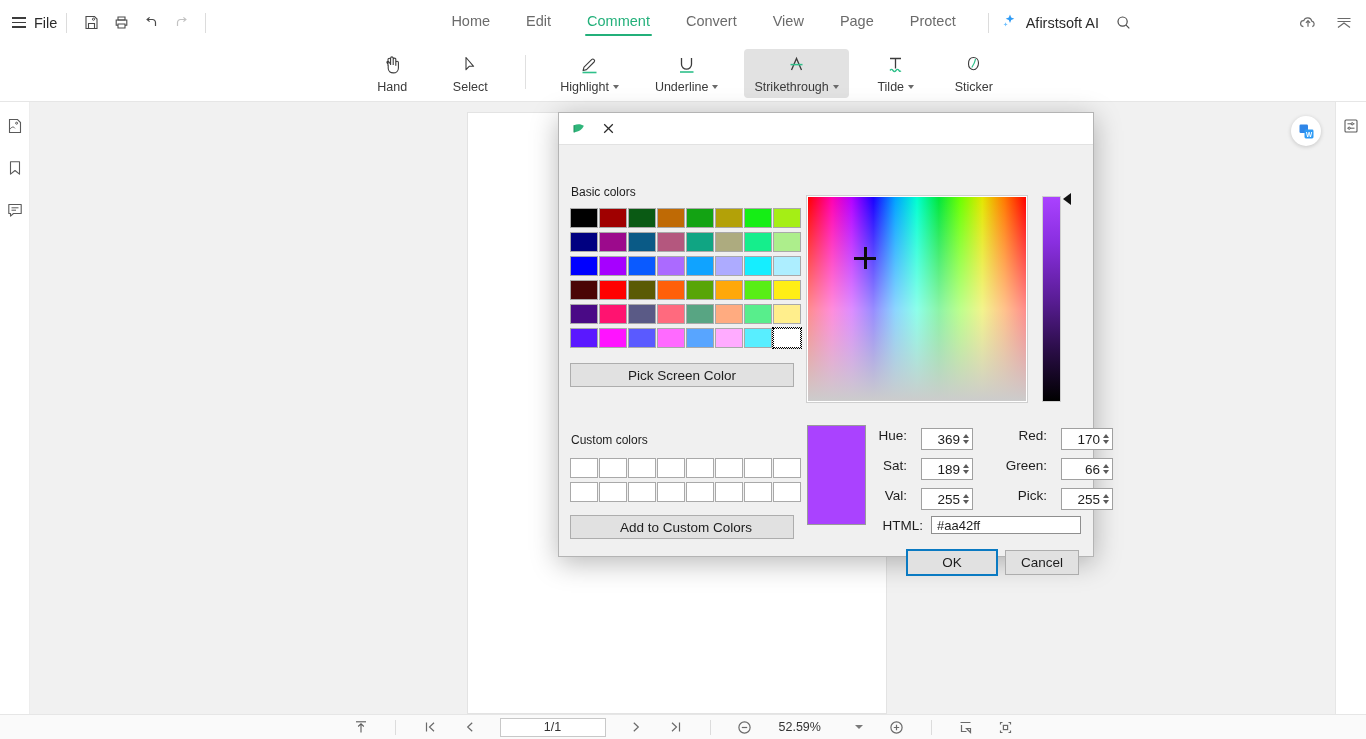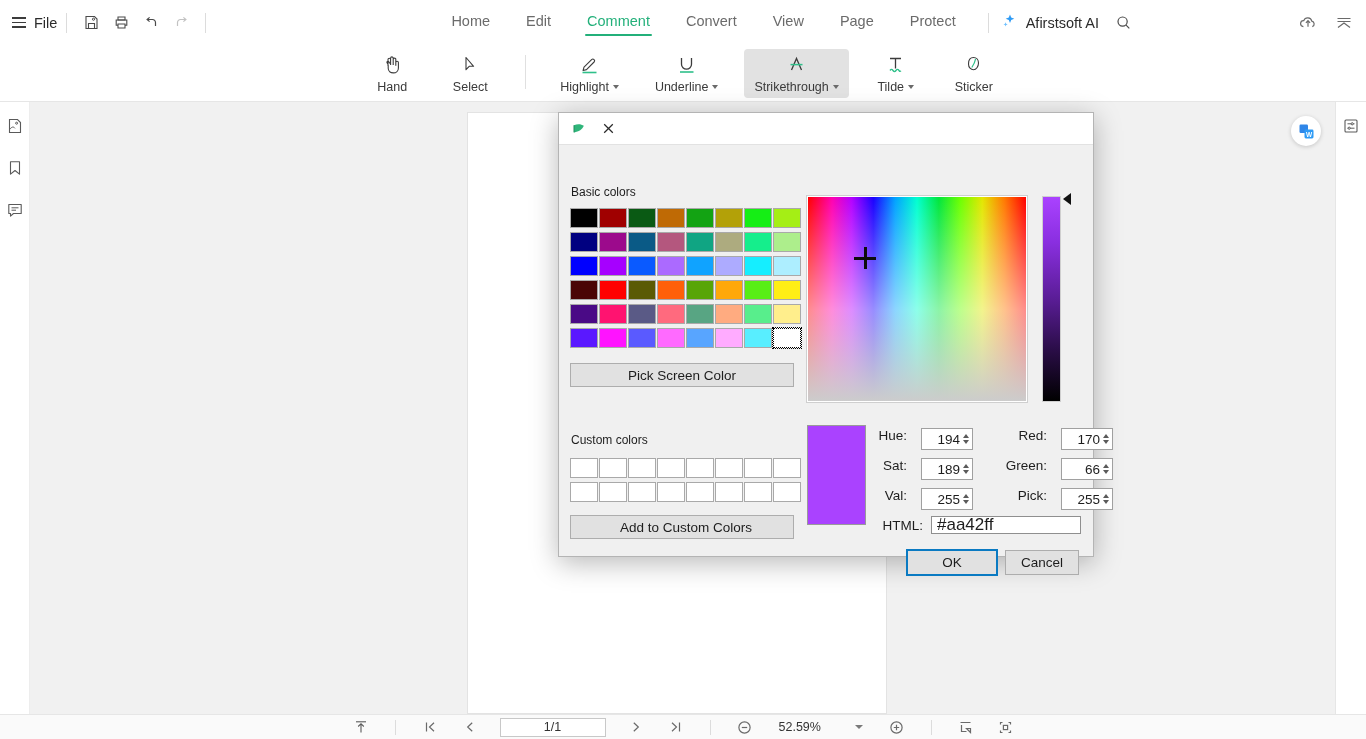--- a/index.html
+++ b/index.html
@@ -206,21 +206,21 @@
   .spin-val { flex: 1; text-align: right; font-size: 13.5px; color: #1d1d1d; padding-right: 3px; }
   .spin-arrows { display: flex; flex-direction: column; gap: 2px; cursor: pointer; }
   .spin-arrows i { display: block; width: 0; height: 0; border-left: 3.5px solid transparent; border-right: 3.5px solid transparent; }
   .spin-arrows i.up { border-bottom: 4px solid #5a5a5a; }
   .spin-arrows i.dn { border-top: 4px solid #5a5a5a; }
 
   .html-row { position: absolute; left: 318px; top: 371px; display: flex; align-items: center; }
   .html-label { font-size: 13.5px; color: #1d1d1d; width: 46px; text-align: right; }
   .html-input {
     width: 150px; height: 18px; margin-left: 8px; background: #fff;
-    border: 1px solid #8f8f8f; font-size: 17px; color: #1d1d1d;
+    border: 1px solid #8f8f8f; font-size: 13px; color: #1d1d1d;
     padding: 0 5px; font-family: "Liberation Sans", sans-serif;
   }
 
   .dlg-actions { position: absolute; right: 14px; top: 405px; display: flex; gap: 8px; }
   .btn-ok { width: 90px; height: 25px; outline: 2px solid #0a7ac2; outline-offset: -1px; }
   .btn-cancel { width: 74px; height: 25px; }
 </style>
 </head>
 <body>
 
@@ -612,21 +612,21 @@
           <div class="valbar" style="background: linear-gradient(rgb(170, 66, 255) 0%, rgb(138, 47, 224) 22%, rgb(90, 29, 150) 50%, rgb(42, 13, 71) 75%, rgb(0, 0, 0) 100%);"></div>
         </div>
         <div class="valbar-arrow"></div>
 
         <div class="preview" style="background: rgb(170, 66, 255);"></div>
 
         <div class="fields">
           <div class="frow">
             <span class="flabel l1">Hue:</span>
             <span class="spin">
-              <span class="spin-val">194</span>
+              <span class="spin-val">369</span>
               <span class="spin-arrows">
                   <i class="up"></i>
                   <i class="dn"></i>
                 </span>
             </span>
             <span class="flabel l2">Red:</span>
             <span class="spin">
               <span class="spin-val">170</span>
               <span class="spin-arrows">
                   <i class="up"></i>

